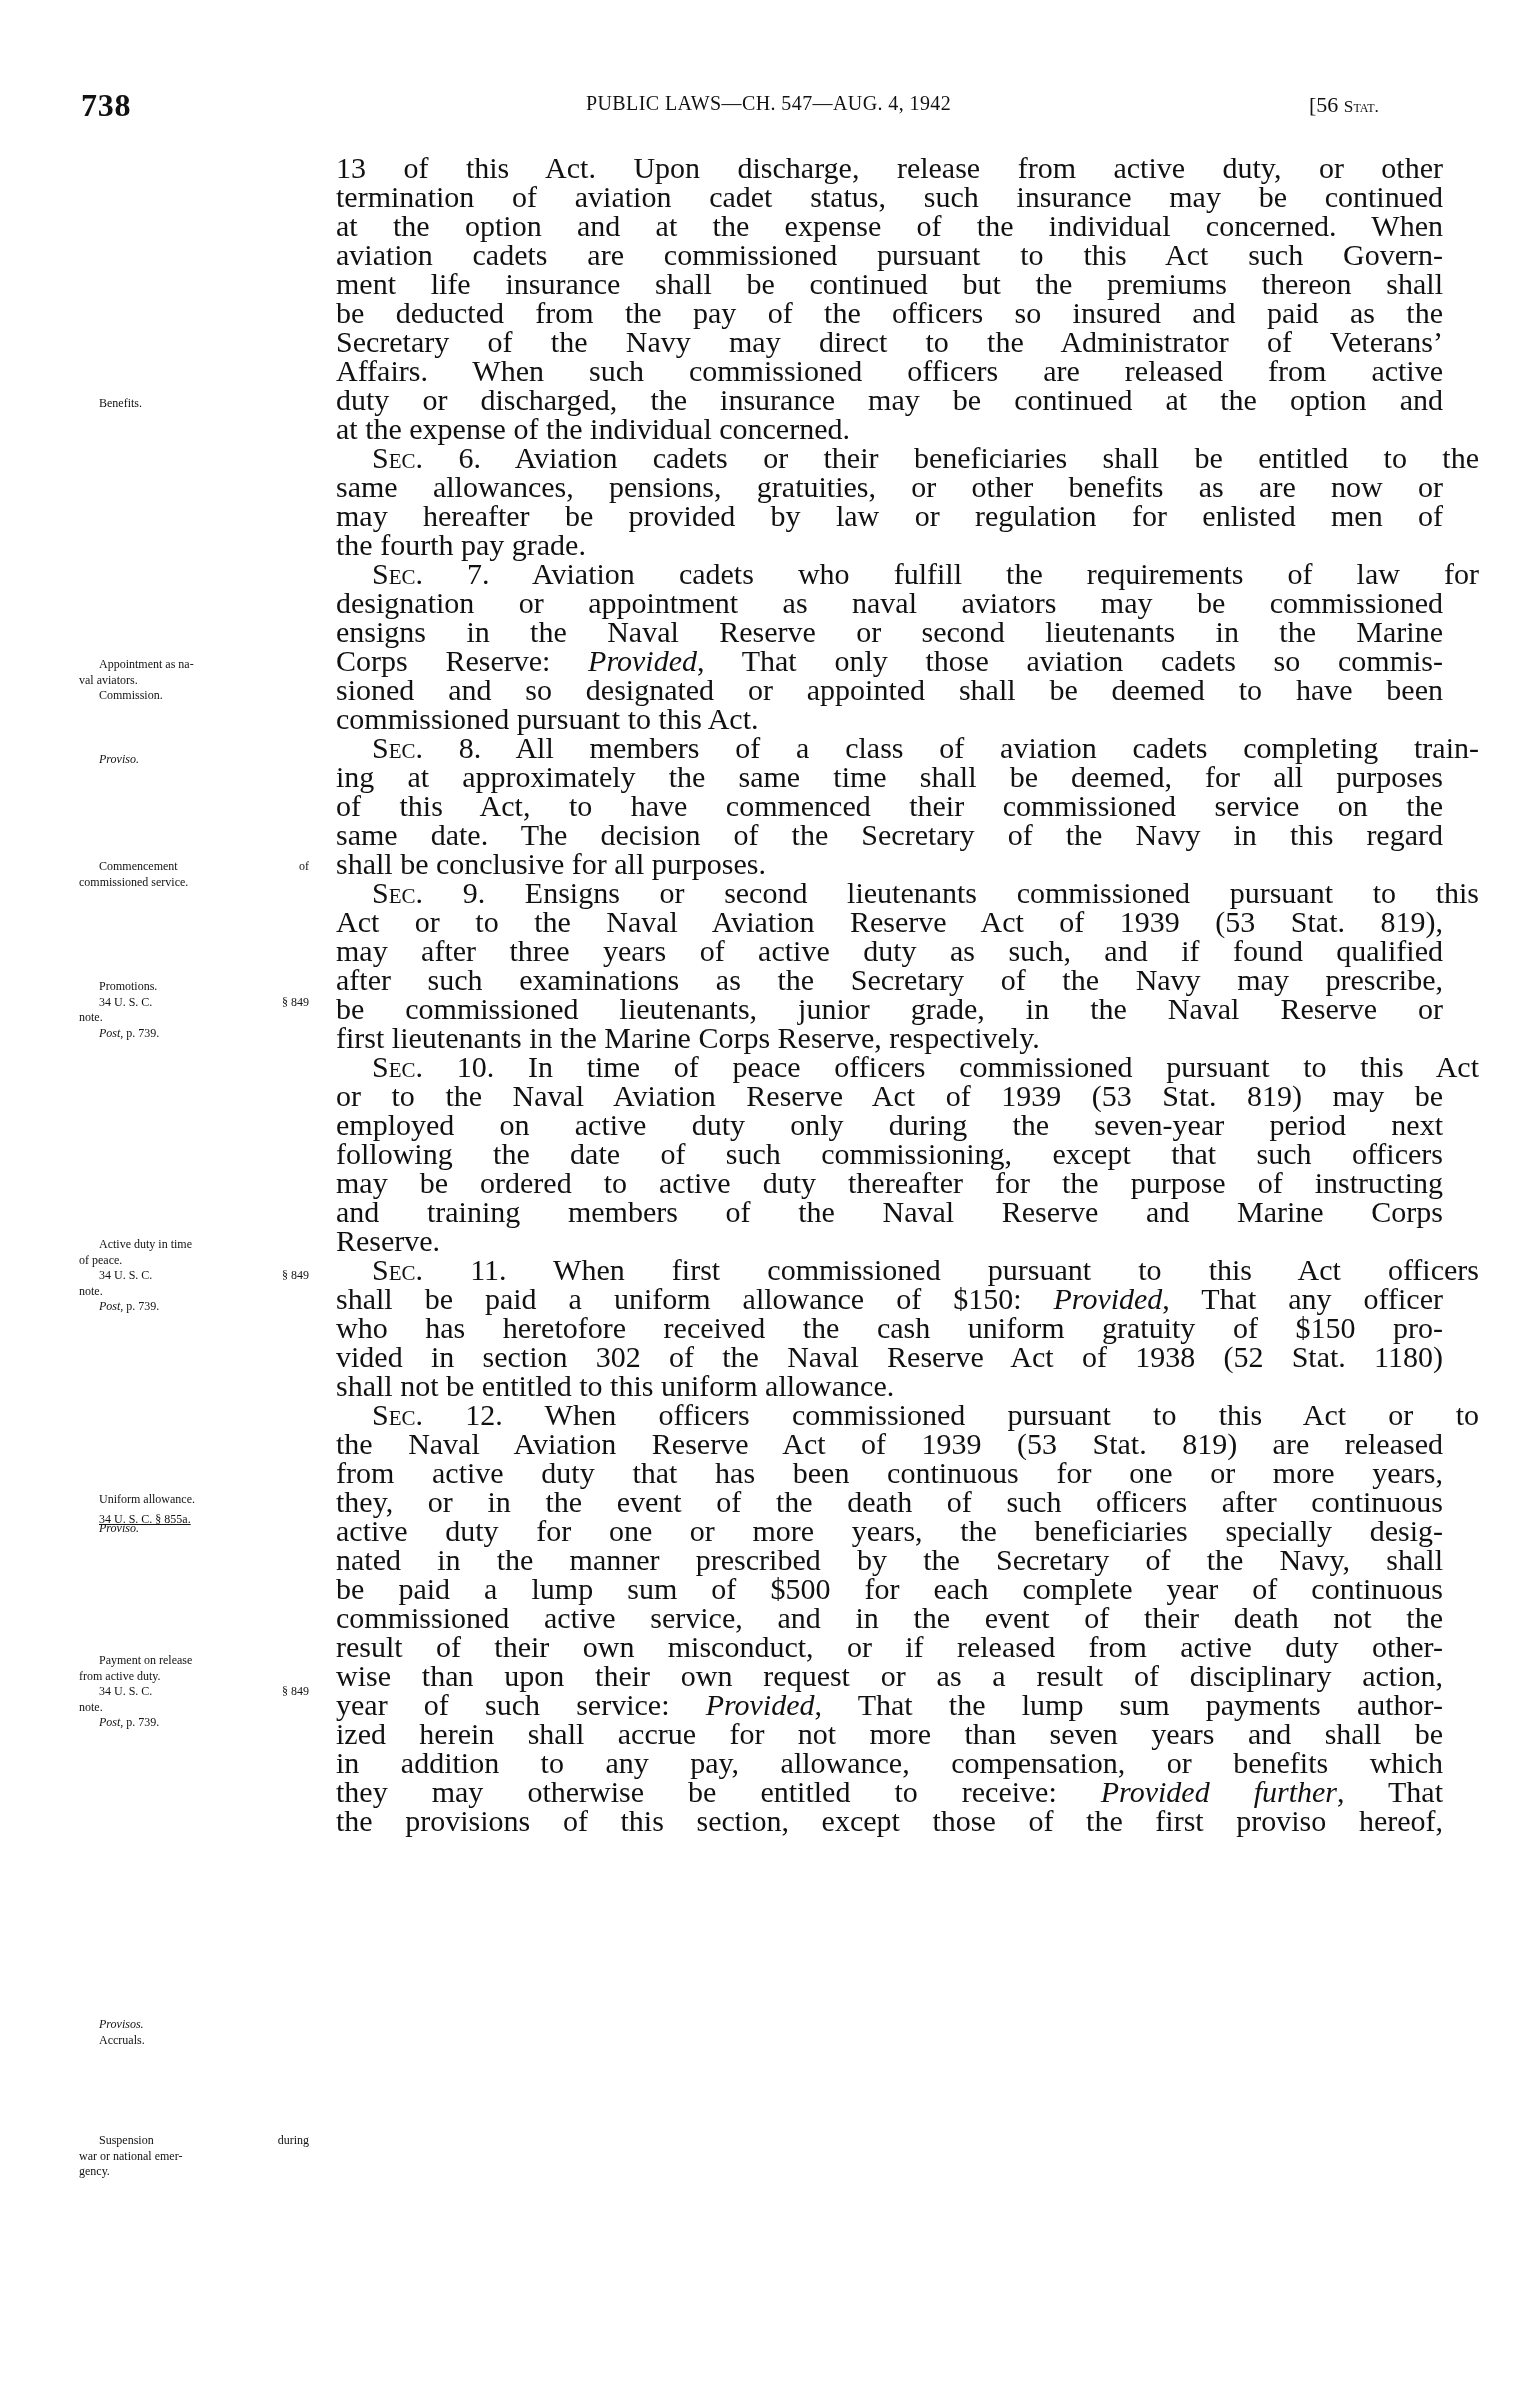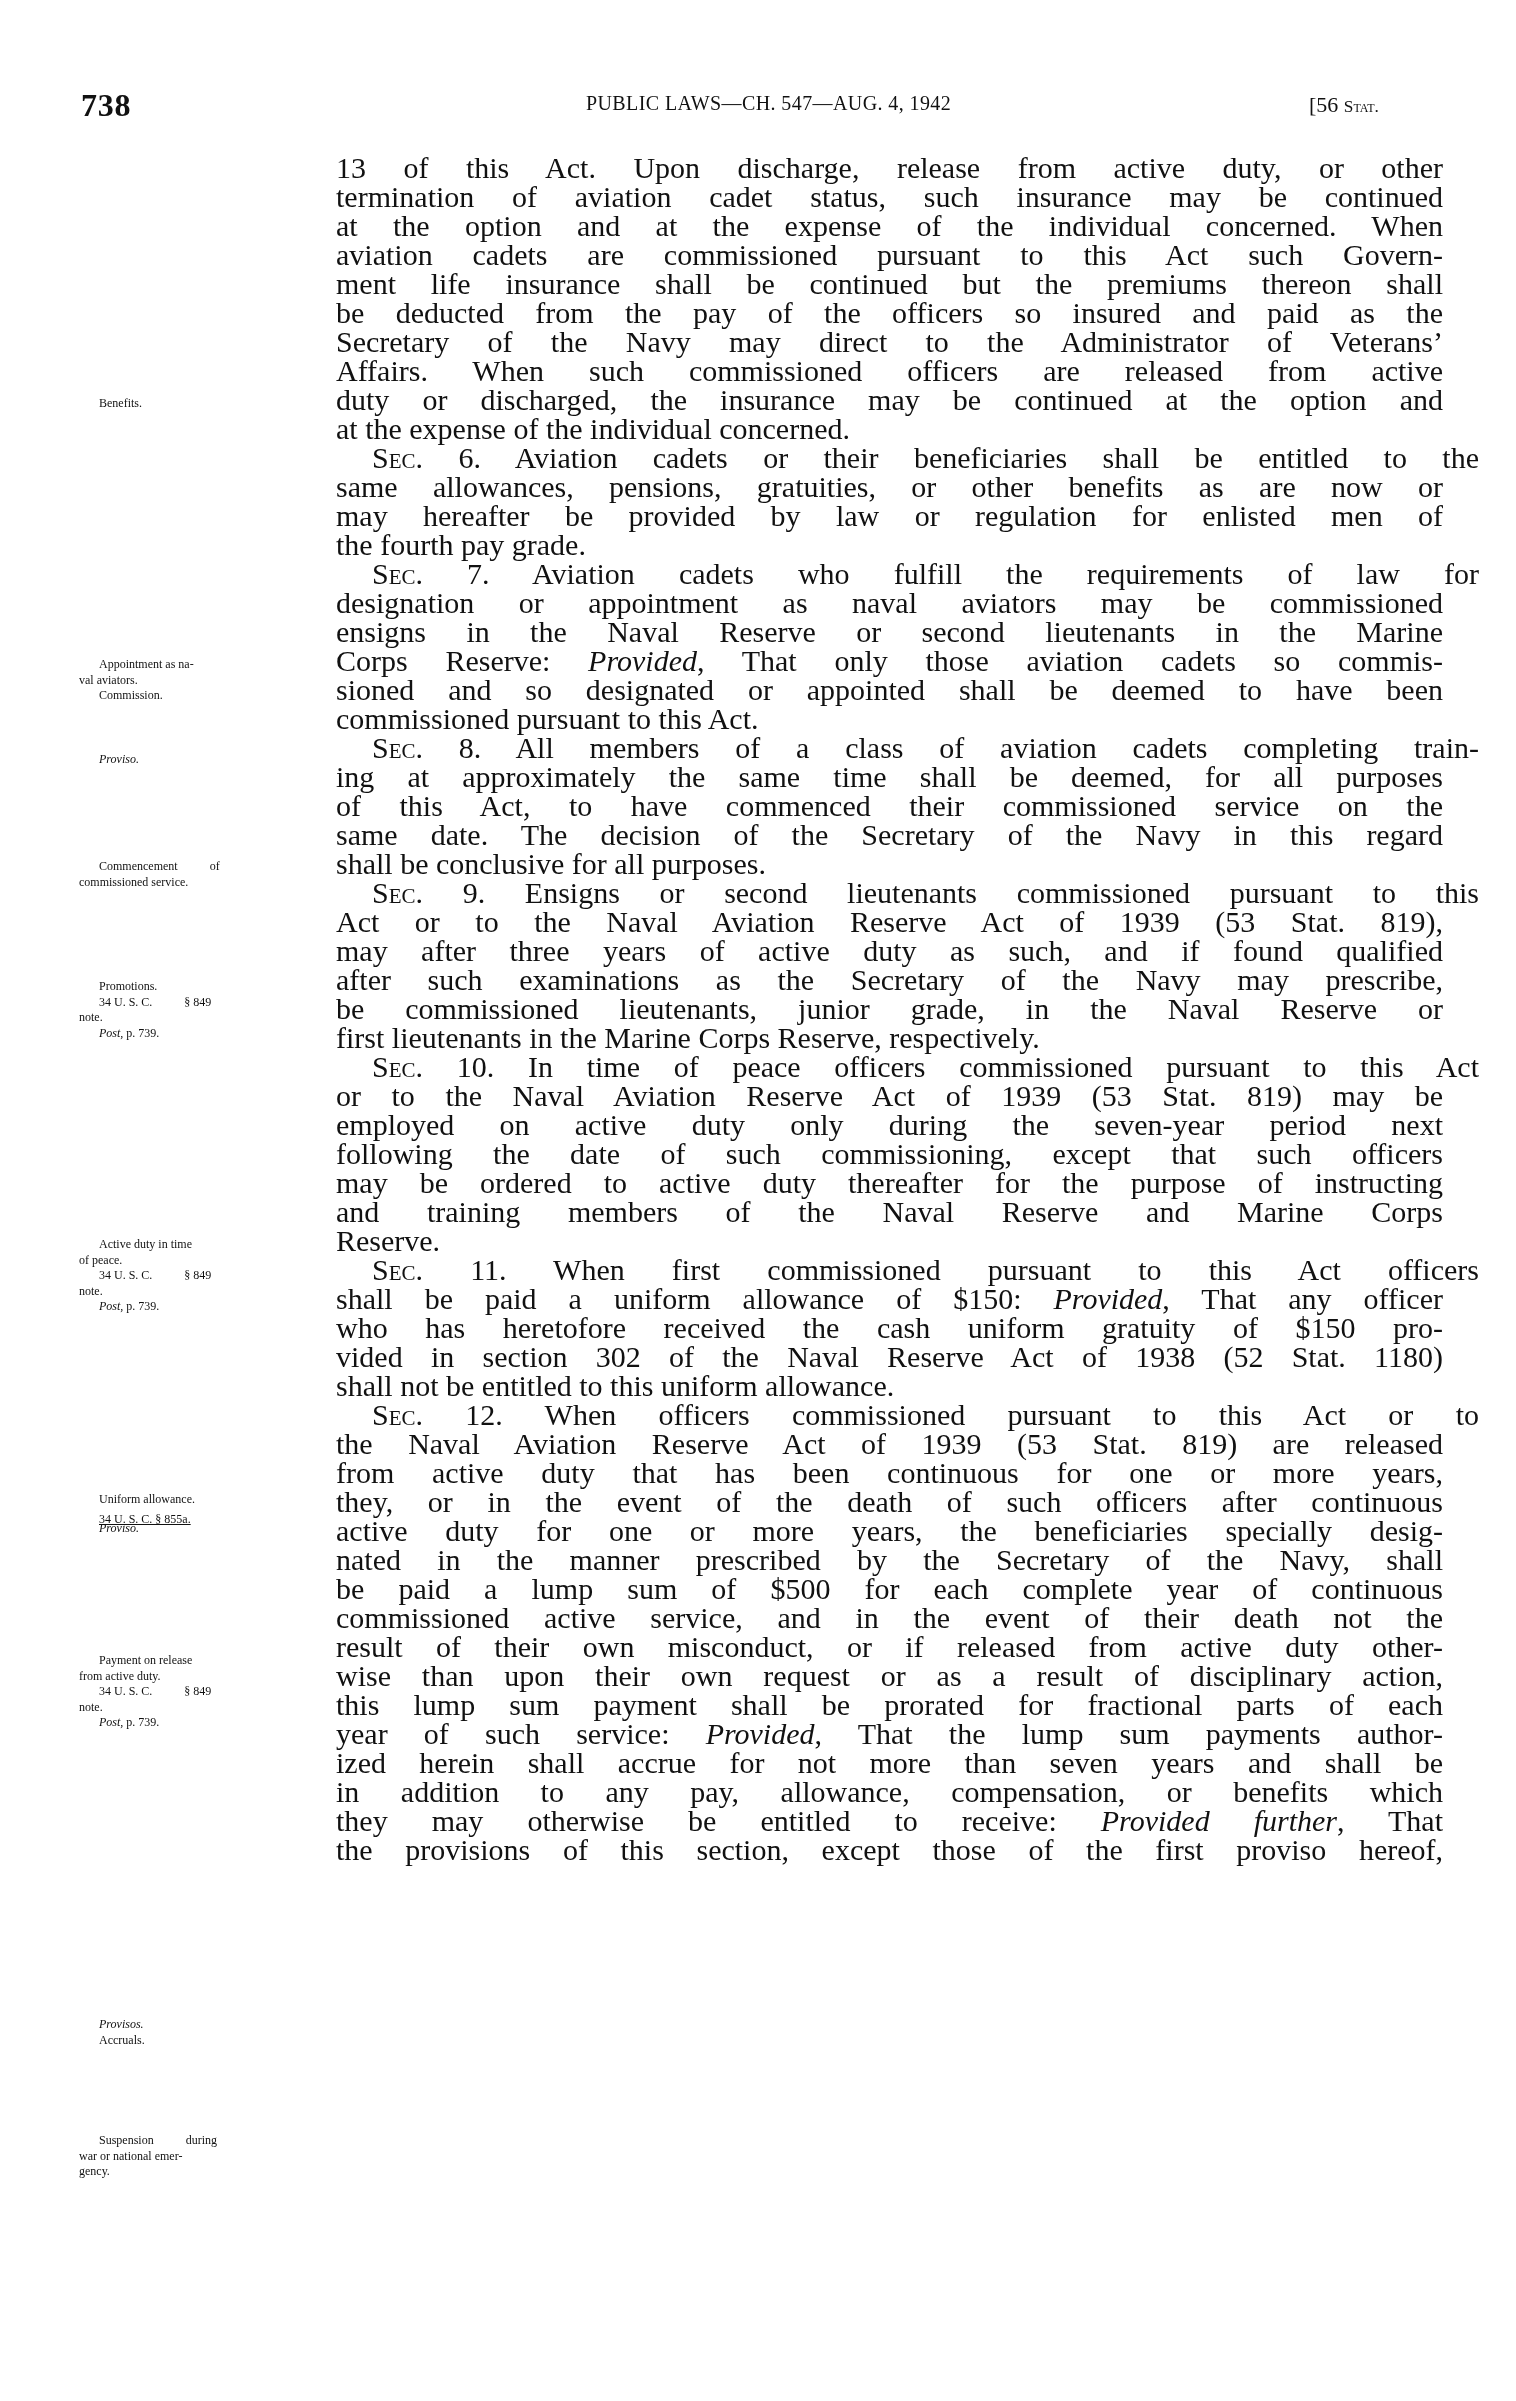--- a/index.html
+++ b/index.html
@@ -14,21 +14,21 @@
   .line { height: 29px; line-height: 29px; font-size: 30px; white-space: nowrap;
           text-align: justify; text-align-last: justify; transform-origin: left center; }
   .line.last { text-align-last: left; }
   .line.indent { padding-left: 36px; }
   .sec { font-variant: small-caps; }
   .it { font-style: italic; }
   .margin { position: absolute; left: 79px; width: 230px; font-size: 12px; line-height: 15.6px; color: #111; margin-top: 11px; }
   .margin .row { white-space: nowrap; }
   .margin .ind { padding-left: 20px; }
   .margin .it { font-style: italic; }
-  .margin .just { display: flex; padding-left: 20px; gap: 32px; }
+  .margin .just { display: flex; justify-content: space-between; padding-left: 20px; gap: 32px; }
 </style>
 </head>
 <body>
 
 <div class="header">
   <span class="page-number">738</span>
   <span class="running-head">PUBLIC LAWS—CH. 547—AUG. 4, 1942</span>
   <span class="stat-ref"><span>[56 </span><span class="sc" style="font-variant:small-caps;">Stat.</span></span>
 </div>
 
@@ -79,21 +79,20 @@
     <div class="line indent" style="width: 1107px; display: block; transform: scaleX(1);"><span class="sec">Sec. 12.</span><span> When officers commissioned pursuant to this Act or to</span></div>
     <div class="line" style="width: 1107px; display: block; transform: scaleX(1);"><span>the Naval Aviation Reserve Act of 1939 (53 Stat. 819) are released</span></div>
     <div class="line" style="width: 1107px; display: block; transform: scaleX(1);"><span>from active duty that has been continuous for one or more years,</span></div>
     <div class="line" style="width: 1107px; display: block; transform: scaleX(1);"><span>they, or in the event of the death of such officers after continuous</span></div>
     <div class="line" style="width: 1107px; display: block; transform: scaleX(1);"><span>active duty for one or more years, the beneficiaries specially desig-</span></div>
     <div class="line" style="width: 1107px; display: block; transform: scaleX(1);"><span>nated in the manner prescribed by the Secretary of the Navy, shall</span></div>
     <div class="line" style="width: 1107px; display: block; transform: scaleX(1);"><span>be paid a lump sum of $500 for each complete year of continuous</span></div>
     <div class="line" style="width: 1107px; display: block; transform: scaleX(1);"><span>commissioned active service, and in the event of their death not the</span></div>
     <div class="line" style="width: 1107px; display: block; transform: scaleX(1);"><span>result of their own misconduct, or if released from active duty other-</span></div>
     <div class="line" style="width: 1107px; display: block; transform: scaleX(1);"><span>wise than upon their own request or as a result of disciplinary action,</span></div>
-    <div class="line" style="width: 1107px; display: block; transform: scaleX(1);"><span>this lump sum payment shall be prorated for fractional parts of each</span></div>
     <div class="line" style="width: 1107px; display: block; transform: scaleX(1);"><span>year of such service: </span><span class="it">Provided</span><span>, That the lump sum payments author-</span></div>
     <div class="line" style="width: 1107px; display: block; transform: scaleX(1);"><span>ized herein shall accrue for not more than seven years and shall be</span></div>
     <div class="line" style="width: 1107px; display: block; transform: scaleX(1);"><span>in addition to any pay, allowance, compensation, or benefits which</span></div>
     <div class="line" style="width: 1107px; display: block; transform: scaleX(1);"><span>they may otherwise be entitled to receive: </span><span class="it">Provided further</span><span>, That</span></div>
     <div class="line" style="width: 1107px; display: block; transform: scaleX(1);"><span>the provisions of this section, except those of the first proviso hereof,</span></div>
   </div>
 
 <div class="margin" style="top:385px;">
   <div class="row ind">Benefits.</div>
 </div>

